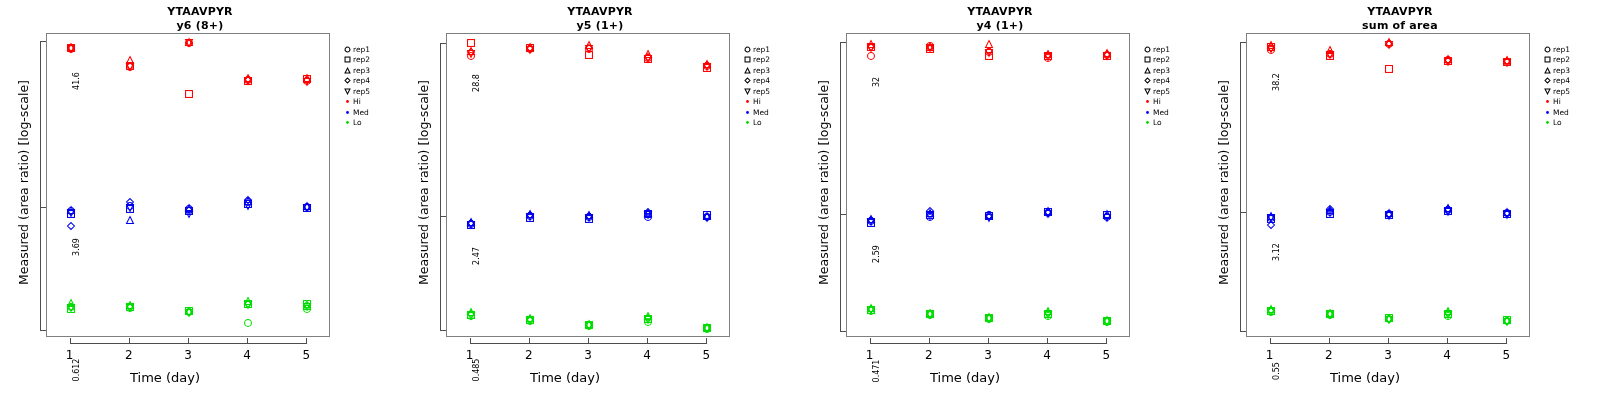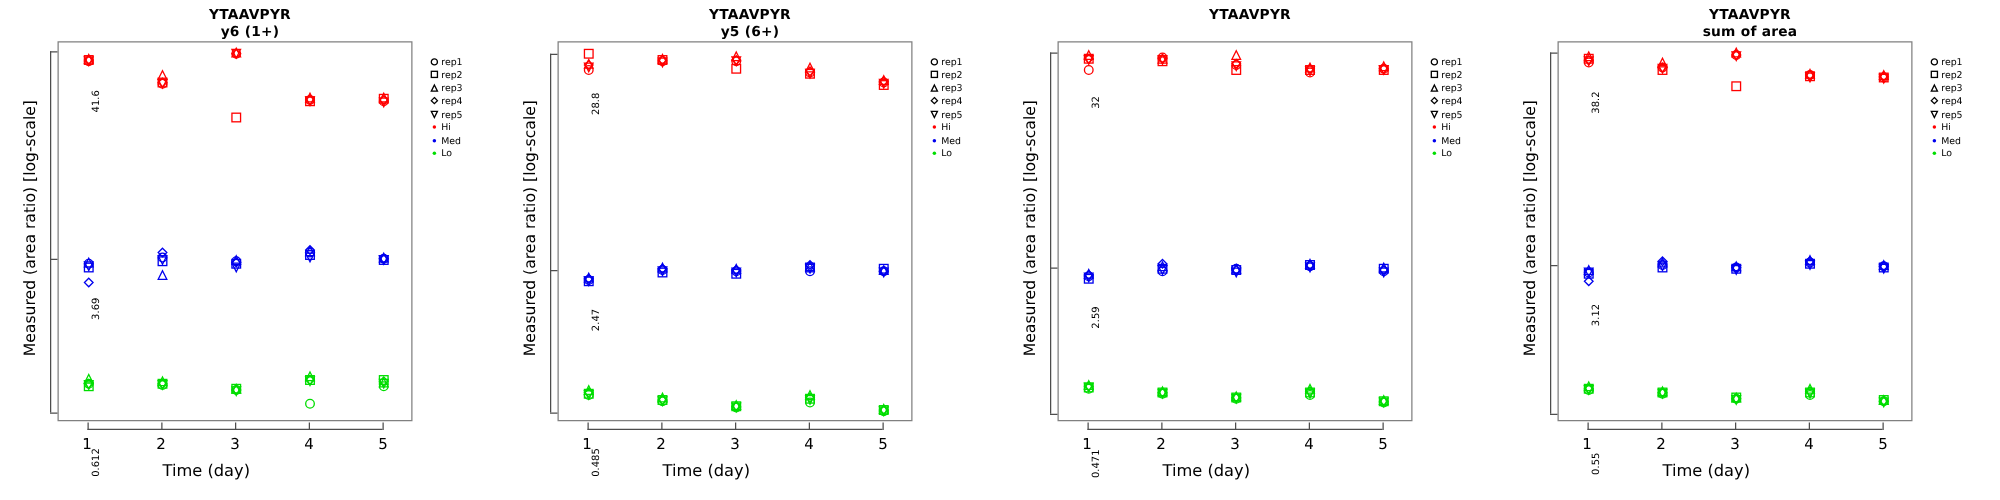--- a/index.html
+++ b/index.html
@@ -125,21 +125,21 @@
     pointer-events: none;
   }
   svg { display: block; overflow: visible; }
 </style>
 </head>
 <body>
 
 <div id="figure">
     <div class="panel">
       <div class="panel-title title-main">YTAAVPYR</div>
-      <div class="panel-title title-sub">y6 (1+)</div>
+      <div class="panel-title title-sub">y6 (8+)</div>
       <div class="plot-box" style="left: 46px; top: 33px; width: 284px; height: 304px;">
         <div class="plot-area">
           <div class="pt" style="left: 23.6667px; top: 14.7077px;">
             <svg width="9" height="9" viewBox="0 0 9 9">
         <circle cx="4.5" cy="4.5" r="3.45" fill="none" stroke="#FF0000" stroke-width="1.05"></circle>
             </svg>
           </div>
           <div class="pt" style="left: 82.8333px; top: 33.4738px;">
             <svg width="9" height="9" viewBox="0 0 9 9">
         <circle cx="4.5" cy="4.5" r="3.45" fill="none" stroke="#FF0000" stroke-width="1.05"></circle>
@@ -594,21 +594,21 @@
             <svg width="7" height="7" viewBox="0 0 7 7">
         <circle cx="3.5" cy="3.5" r="1.4" fill="#00DD00"></circle>
             </svg>
           </span>
           <span class="legend-label">Lo</span>
         </div>
       </div>
     </div>
     <div class="panel">
       <div class="panel-title title-main">YTAAVPYR</div>
-      <div class="panel-title title-sub">y5 (6+)</div>
+      <div class="panel-title title-sub">y5 (1+)</div>
       <div class="plot-box" style="left: 46px; top: 33px; width: 284px; height: 304px;">
         <div class="plot-area">
           <div class="pt" style="left: 23.6667px; top: 22.4227px;">
             <svg width="9" height="9" viewBox="0 0 9 9">
         <circle cx="4.5" cy="4.5" r="3.45" fill="none" stroke="#FF0000" stroke-width="1.05"></circle>
             </svg>
           </div>
           <div class="pt" style="left: 82.8333px; top: 15.1804px;">
             <svg width="9" height="9" viewBox="0 0 9 9">
         <circle cx="4.5" cy="4.5" r="3.45" fill="none" stroke="#FF0000" stroke-width="1.05"></circle>
@@ -1063,20 +1063,21 @@
             <svg width="7" height="7" viewBox="0 0 7 7">
         <circle cx="3.5" cy="3.5" r="1.4" fill="#00DD00"></circle>
             </svg>
           </span>
           <span class="legend-label">Lo</span>
         </div>
       </div>
     </div>
     <div class="panel">
       <div class="panel-title title-main">YTAAVPYR</div>
+      <div class="panel-title title-sub">y4 (1+)</div>
       <div class="plot-box" style="left: 46px; top: 33px; width: 284px; height: 304px;">
         <div class="plot-area">
           <div class="pt" style="left: 23.6667px; top: 21.9151px;">
             <svg width="9" height="9" viewBox="0 0 9 9">
         <circle cx="4.5" cy="4.5" r="3.45" fill="none" stroke="#FF0000" stroke-width="1.05"></circle>
             </svg>
           </div>
           <div class="pt" style="left: 82.8333px; top: 12.0683px;">
             <svg width="9" height="9" viewBox="0 0 9 9">
         <circle cx="4.5" cy="4.5" r="3.45" fill="none" stroke="#FF0000" stroke-width="1.05"></circle>

